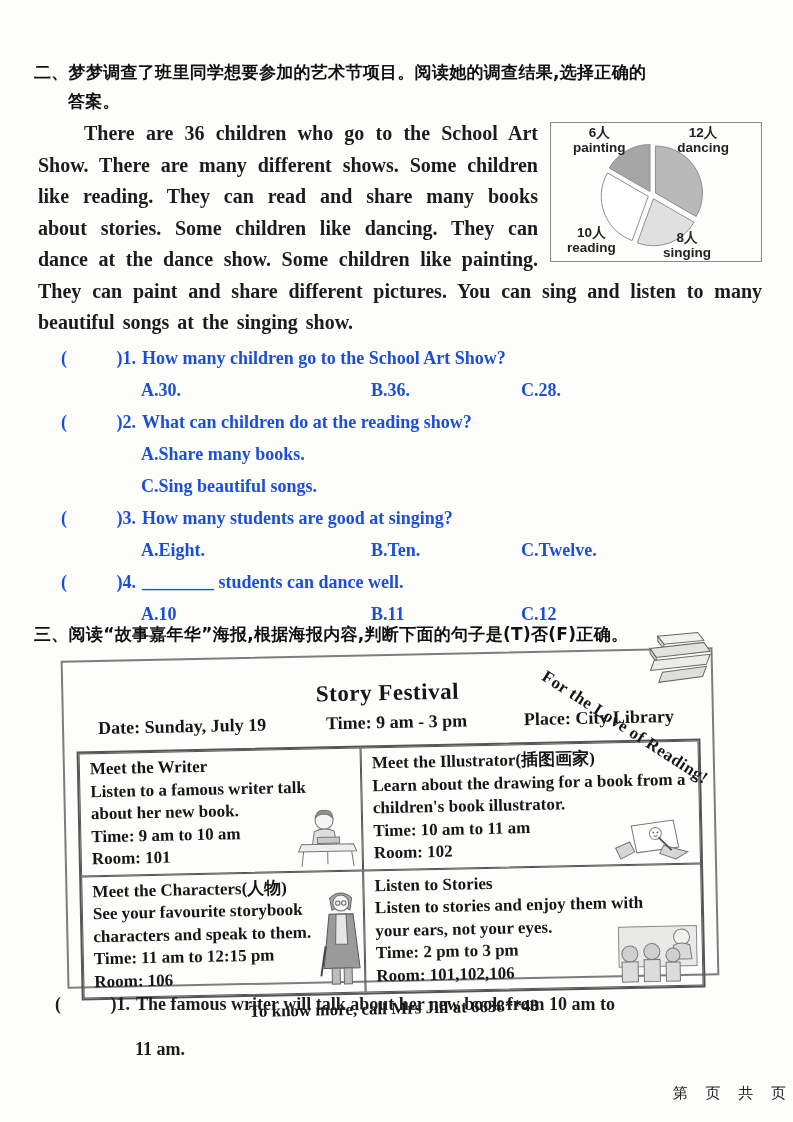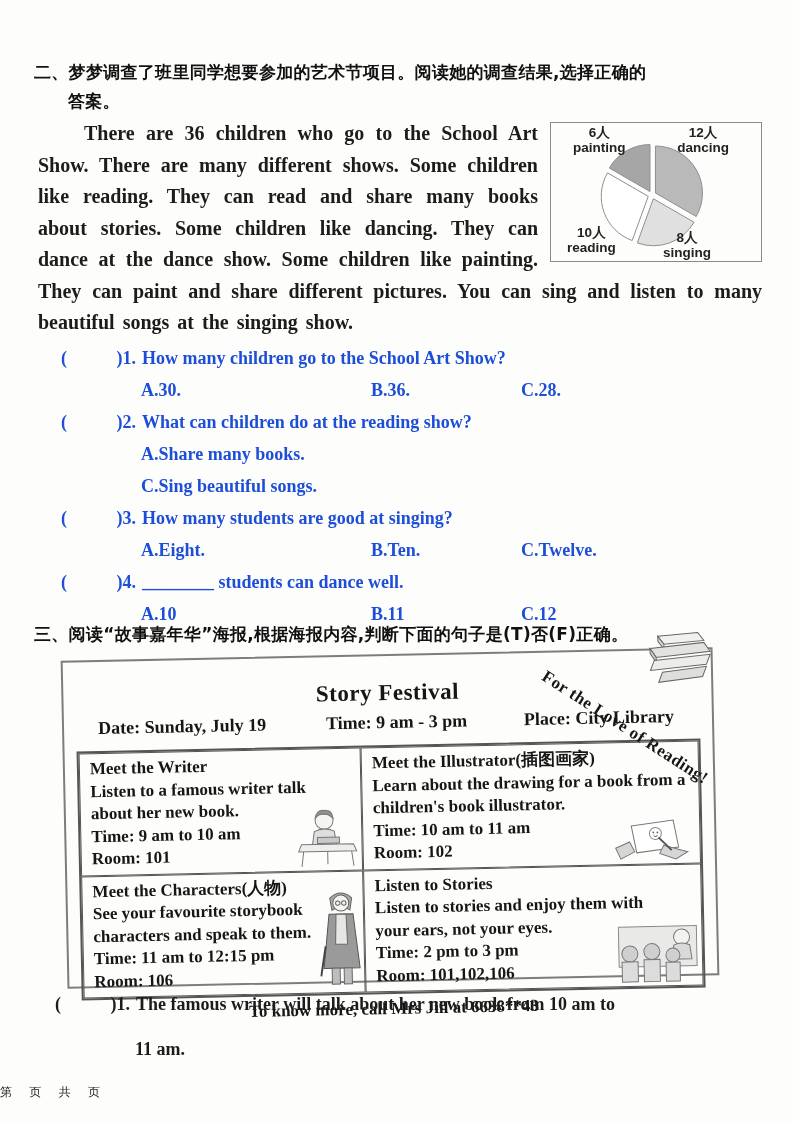--- a/index.html
+++ b/index.html
@@ -67,22 +67,22 @@
     font-size:17px;letter-spacing:.5px;
   }
   .books{position:absolute;left:572px;top:-18px;}
   
   .tf-block{position:absolute;left:38px;top:988px;width:726px;
     font-weight:bold;font-size:18px;}
   .tf-l1{position:relative;height:32px;line-height:32px;}
   .tf-l2{margin-top:13px;padding-left:97px;line-height:32px;}
   
   .page-footer{
-    position:absolute;left:0;top:1084px;width:100%;text-align:left;
-    font-family:Liberation Sans, sans-serif;font-size:12px;
+    position:absolute;left:0;top:1084px;width:100%;text-align:right;
+    font-family:Liberation Serif, serif;font-size:15px;
     letter-spacing:7px;color:#222;
   }
 </style>
 </head>
 <body>
 
 <div class="page">
 
   <div class="cn-head" style="top:58px;">
     <div>二、梦梦调查了班里同学想要参加的艺术节项目。阅读她的调查结果,选择正确的</div>

